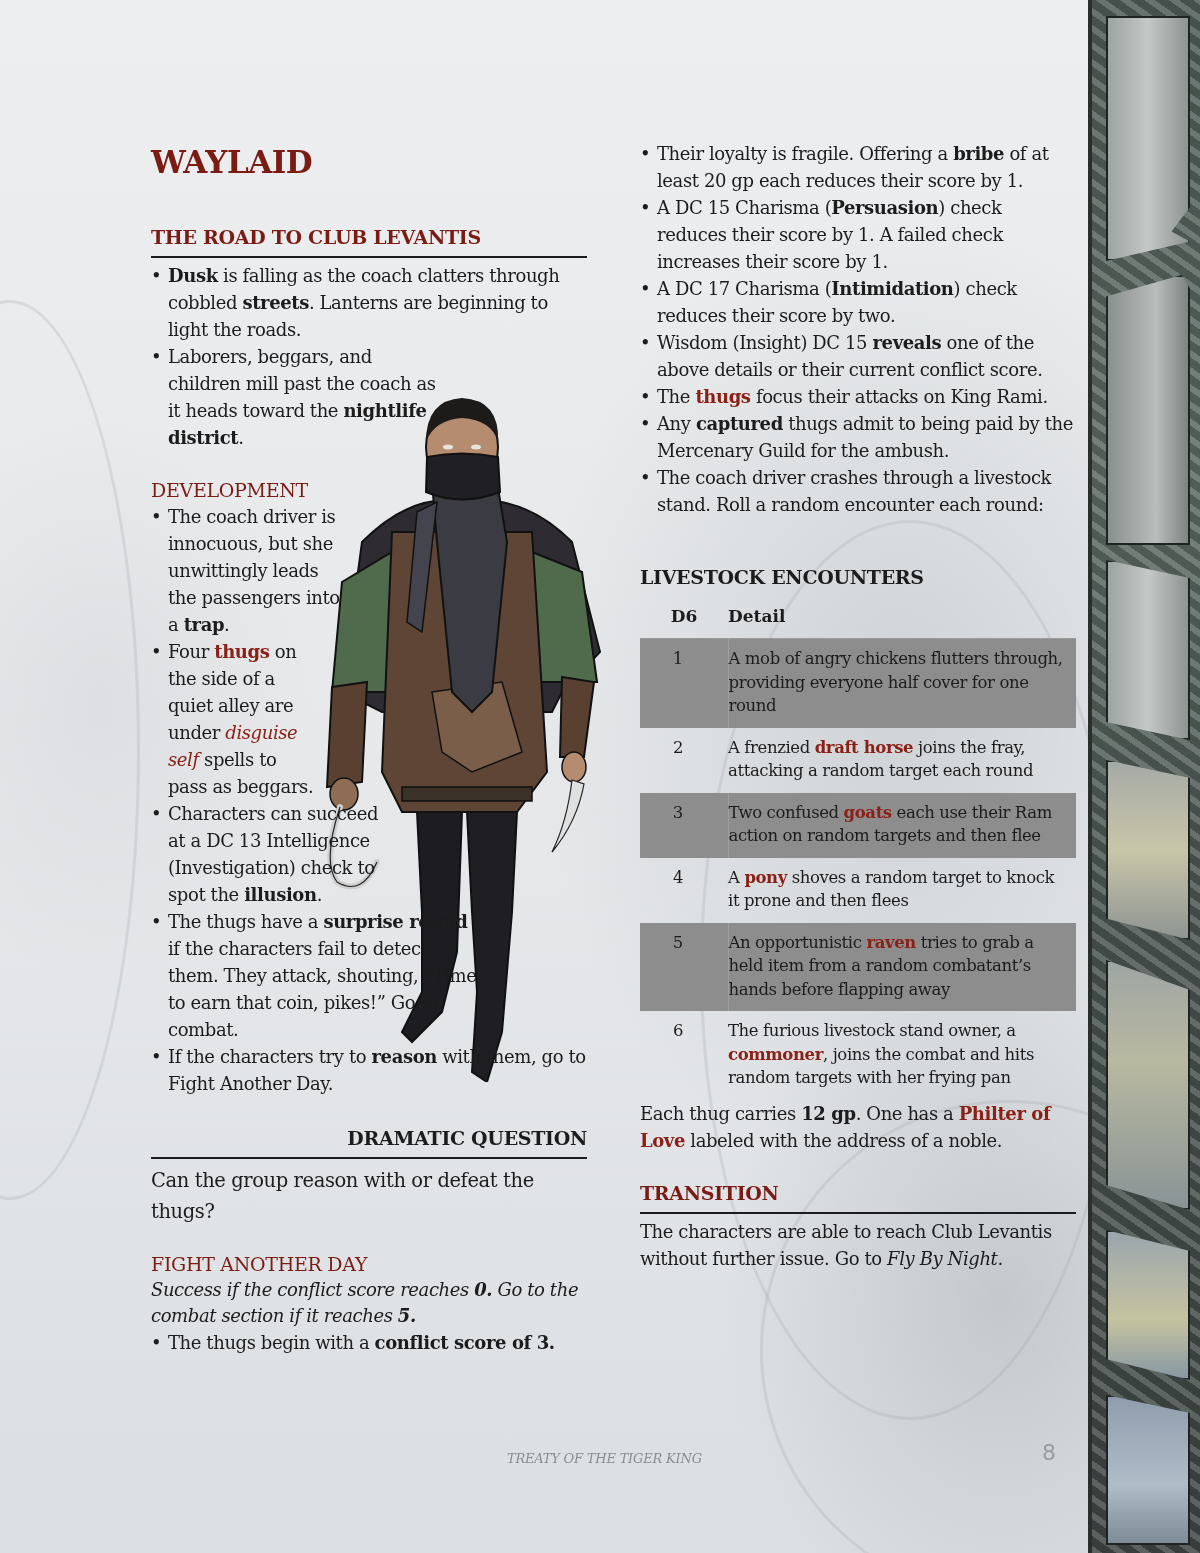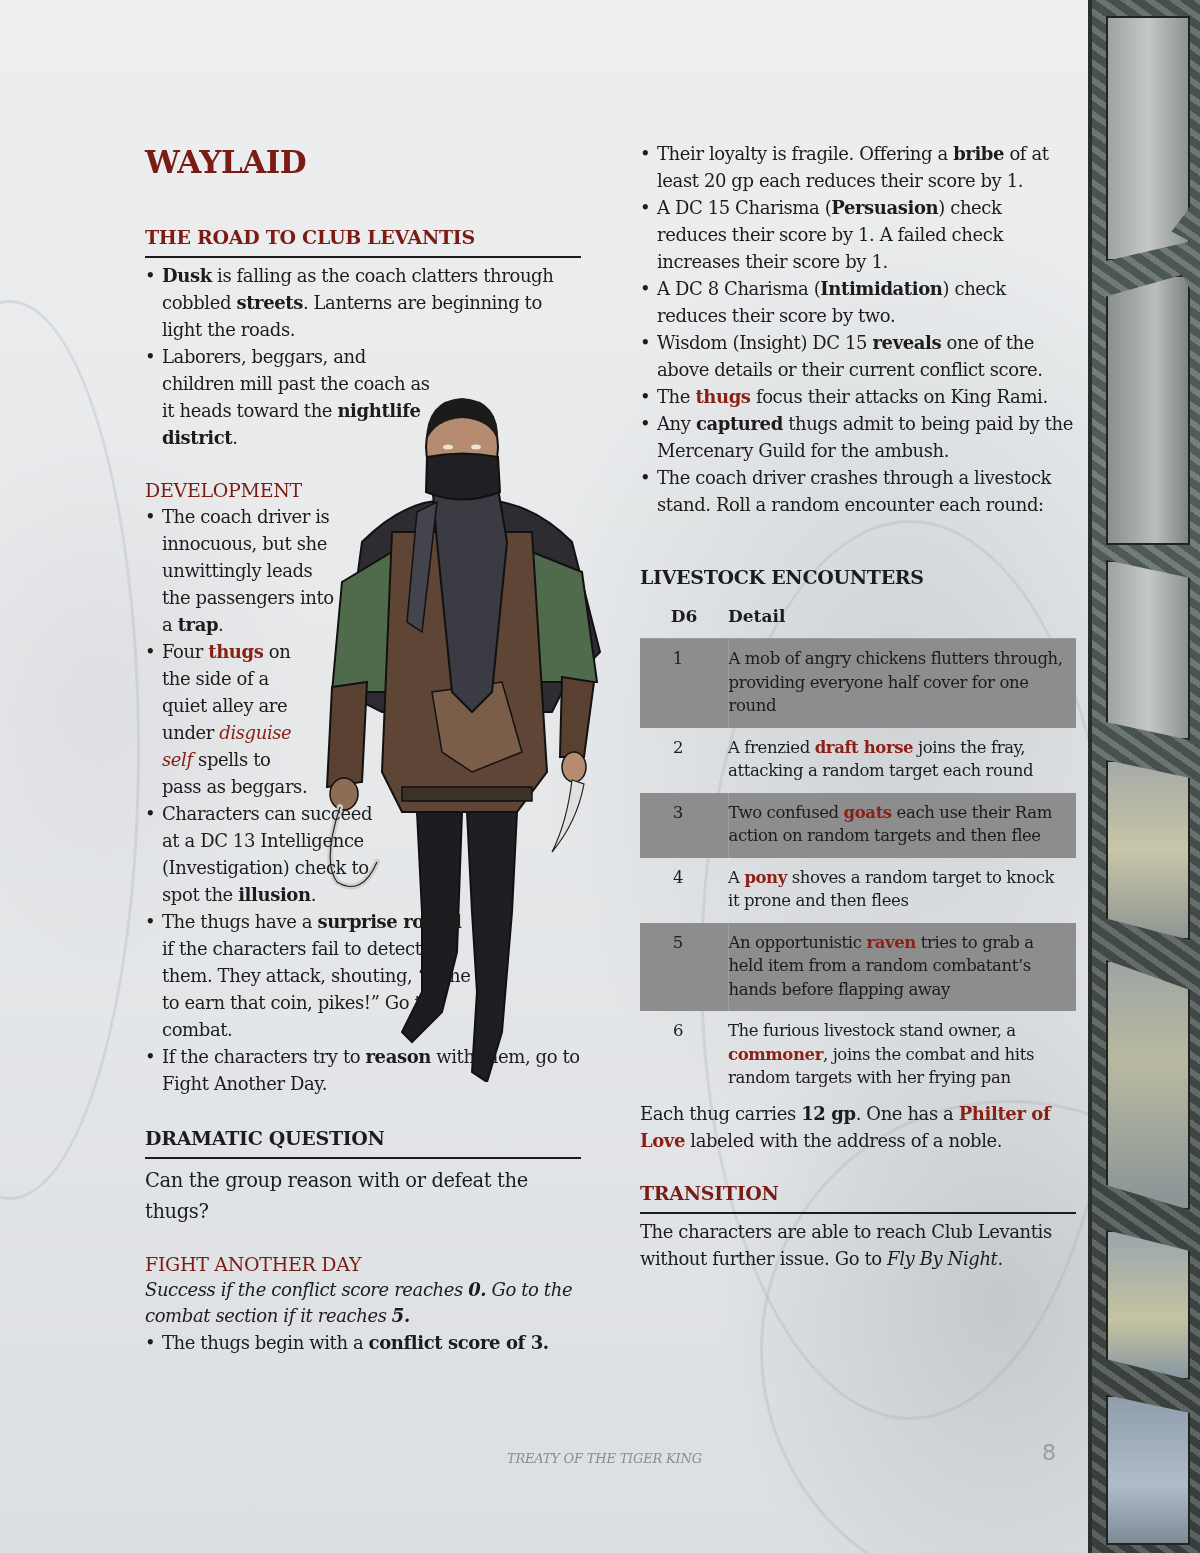--- a/index.html
+++ b/index.html
@@ -32,21 +32,21 @@
   }
   .panel.p1 { top: 16px; height: 245px; clip-path: polygon(0 0,100% 0,100% 78%,78% 88%,100% 92%,0 100%); }
   .panel.p2 { top: 275px; height: 270px; clip-path: polygon(0 8%,90% 0,100% 5%,100% 100%,0 100%); background: linear-gradient(90deg,#8a908e,#b9bdbb 60%,#7e8482); }
   .panel.p3 { top: 560px; height: 180px; clip-path: polygon(0 0,100% 10%,100% 100%,0 90%); }
   .panel.p4 { top: 760px; height: 180px; clip-path: polygon(0 0,100% 10%,100% 100%,0 88%); background: linear-gradient(180deg,#a6aaa6,#c8c6a8 50%,#8f9592); }
   .panel.p5 { top: 960px; height: 250px; clip-path: polygon(0 0,100% 12%,100% 100%,0 90%); background: linear-gradient(180deg,#9fa5a4,#b8b9a0 40%,#8a9496); }
   .panel.p6 { top: 1230px; height: 150px; clip-path: polygon(0 0,100% 14%,100% 100%,0 86%); background: linear-gradient(180deg,#9ba6ad,#c5c3a0 60%,#8898a3); }
   .panel.p7 { top: 1395px; height: 150px; clip-path: polygon(0 0,100% 12%,100% 100%,0 100%); background: linear-gradient(180deg,#8f9dad,#b0bcc8 60%,#7e8c98); }
 
   .col { position: absolute; }
-  .col-left { left: 145px; top: 140px; width: 436px; }
+  .col-left { left: 151px; top: 140px; width: 436px; }
   .col-right { left: 640px; top: 140px; width: 436px; }
 
   .title {
     font-family: "DejaVu Serif", serif; font-weight: bold; color: #7a1b14;
     font-size: 31px; letter-spacing: -0.5px; line-height: 44px;
   }
   .h2 {
     font-family: "DejaVu Serif", serif; font-weight: bold; color: #7a1b14;
     font-size: 19px; letter-spacing: -0.3px; line-height: 26px;
   }
@@ -151,35 +151,35 @@
 
   <div class="h3" style="margin-top:26px;">DEVELOPMENT</div>
   <ul class="bul">
     <li style="width:195px;"><span>The coach driver is innocuous, but she unwittingly leads the passengers into a </span><b>trap</b><span>.</span></li>
     <li style="width:165px;"><span>Four </span><span class="red">thugs</span><span> on the side of a quiet alley are under </span><span class="red-i">disguise self</span><span> spells to pass as beggars.</span></li>
     <li style="width:245px;"><span>Characters can succeed at a DC 13 Intelligence (Investigation) check to spot the </span><b>illusion</b><span>.</span></li>
     <li style="width:330px;"><span>The thugs have a </span><b>surprise round</b><span> if the characters fail to detect them. They attack, shouting, “Time to earn that coin, pikes!” Go to combat.</span></li>
     <li><span>If the characters try to </span><b>reason</b><span> with them, go to Fight Another Day.</span></li>
   </ul>
 
-  <div class="h-black h2-rule" style="margin-top:28px;">DRAMATIC QUESTION</div>
+  <div class="h-black h2-rule" style="margin-top:28px;text-align:right;">DRAMATIC QUESTION</div>
   <p class="body" style="font-size:19.5px;line-height:31px;margin-top:6px;">Can the group reason with or defeat the thugs?</p>
 
   <div class="h3" style="margin-top:24px;">FIGHT ANOTHER DAY</div>
   <p class="body" style="font-style:italic;line-height:26px;"><span>Success if  the conflict score reaches </span><b>0.</b><span> Go to the combat section if it reaches </span><b>5.</b></p>
   <ul class="bul">
     <li><span>The thugs begin with a </span><b>conflict score of 3.</b></li>
   </ul>
 </div>
 
 <div class="col col-right">
   <ul class="bul">
     <li><span>Their loyalty is fragile. Offering a </span><b>bribe</b><span> of at least 20 gp each reduces their score by 1.</span></li>
     <li><span>A DC 15 Charisma (</span><b>Persuasion</b><span>) check reduces their score by 1. A failed check increases their score by 1.</span></li>
-    <li><span>A DC 8 Charisma (</span><b>Intimidation</b><span>) check reduces their score by two.</span></li>
+    <li><span>A DC 17 Charisma (</span><b>Intimidation</b><span>) check reduces their score by two.</span></li>
     <li><span>Wisdom (Insight) DC 15 </span><b>reveals</b><span> one of the above details or their current conflict score.</span></li>
   </ul>
 
   <ul class="bul">
     <li><span>The </span><span class="red">thugs</span><span> focus their attacks on King Rami.</span></li>
     <li><span>Any </span><b>captured</b><span> thugs admit to being paid by the Mercenary Guild for the ambush.</span></li>
     <li><span>The coach driver crashes through a livestock stand. Roll a random encounter each round:</span></li>
   </ul>
 
   <div class="h-black" style="margin-top:46px;">LIVESTOCK ENCOUNTERS</div>

